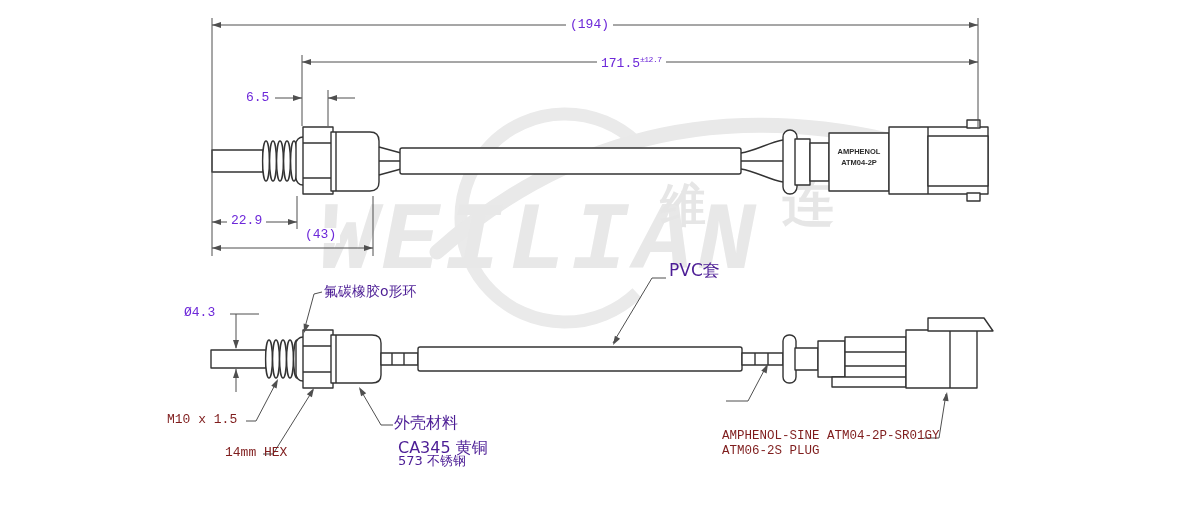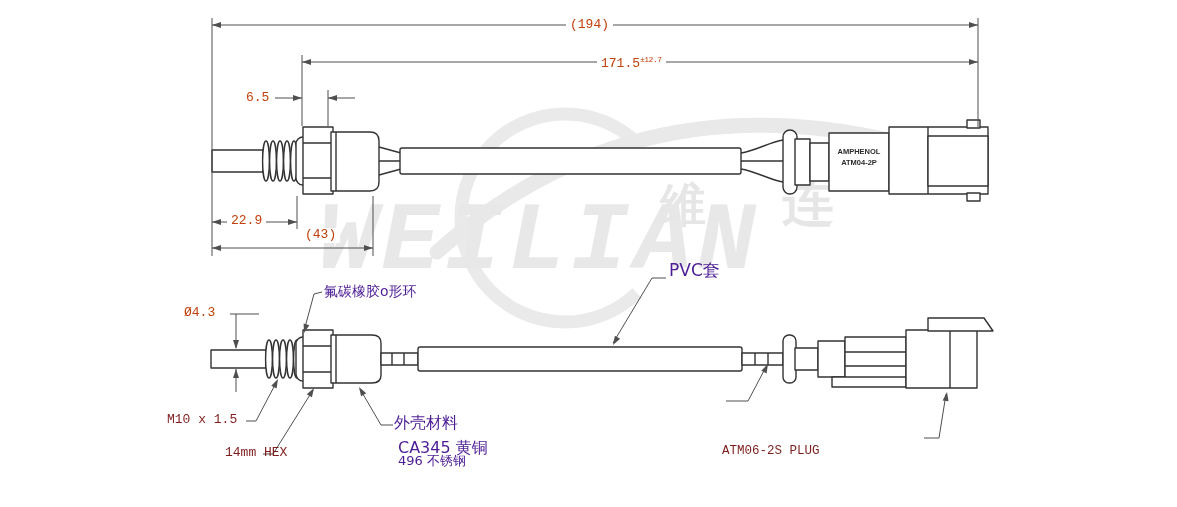--- a/index.html
+++ b/index.html
@@ -11,21 +11,21 @@
             font-weight:bold;font-style:italic;font-size:97px;line-height:1;letter-spacing:5px;
             color:#e8e8e8;z-index:0;white-space:nowrap;}
   .wm-cjk{position:absolute;font-family:"DejaVu Sans",sans-serif;font-weight:bold;color:#e6e6e6;
           z-index:0;line-height:1;}
   .wm-cjk.c1{left:660px;top:182px;font-size:46px;}
   .wm-cjk.c2{left:782px;top:176px;font-size:52px;}
   svg.art{position:absolute;left:0;top:0;z-index:1;}
   svg.wm{position:absolute;left:0;top:0;z-index:0;}
   
   .lbl{position:absolute;z-index:2;white-space:nowrap;line-height:1.15;}
-  .dim{font-family:"Liberation Mono","DejaVu Sans Mono",monospace;font-size:13px;color:#c2410c;
+  .dim{font-family:"Liberation Mono","DejaVu Sans Mono",monospace;font-size:13px;color:#6d28d9;
        background:#fff;padding:0 4px;letter-spacing:0;}
   .dim sup{font-size:8px;letter-spacing:-0.5px;}
   .cjk{font-family:"DejaVu Sans","Liberation Sans",sans-serif;color:#4c1d95;}
   .mono{font-family:"Liberation Mono","DejaVu Sans Mono",monospace;color:#7f1d1d;}
   .conn-label{position:absolute;left:829px;top:146px;width:60px;z-index:2;text-align:center;
               font-family:"Liberation Sans","DejaVu Sans",sans-serif;font-weight:bold;
               font-size:7.5px;line-height:1.5;color:#2c2c2c;letter-spacing:0;}
 </style>
 </head>
 <body>
@@ -149,20 +149,21 @@
   <div class="lbl dim" style="left:242px;top:91px;">6.5</div>
   <div class="lbl dim" style="left:227px;top:214px;">22.9</div>
   <div class="lbl dim" style="left:269px;top:228px;margin-left:32px;">(43)</div>
   <div class="lbl dim" style="left:180px;top:306px;">Ø4.3</div>
   <div class="lbl mono" style="left:167px;top:413px;font-size:13px;">M10 x 1.5</div>
   <div class="lbl mono" style="left:196px;top:446px;font-size:13px;margin-left:29px;">14mm HEX</div>
   <div class="lbl cjk" style="left:324px;top:283px;font-size:14px;">氟碳橡胶o形环</div>
   <div class="lbl cjk" style="left:669px;top:261px;font-size:17px;">PVC套</div>
   <div class="lbl cjk" style="left:394px;top:414px;font-size:16px;">外壳材料</div>
   <div class="lbl cjk" style="left:398px;top:439px;font-size:16px;">CA345 黄铜</div>
-  <div class="lbl cjk" style="left:398px;top:454px;font-size:13px;">496 不锈钢</div>
+  <div class="lbl cjk" style="left:398px;top:454px;font-size:13px;">573 不锈钢</div>
+  <div class="lbl mono" style="left:722px;top:429px;font-size:12.5px;">AMPHENOL-SINE ATM04-2P-SR01GY</div>
   <div class="lbl mono" style="left:722px;top:444px;font-size:12.5px;">ATM06-2S PLUG</div>
   <div class="conn-label">
     <div>AMPHENOL</div>
     <div>ATM04-2P</div>
   </div>
 
 </div>
 
 </body></html>

